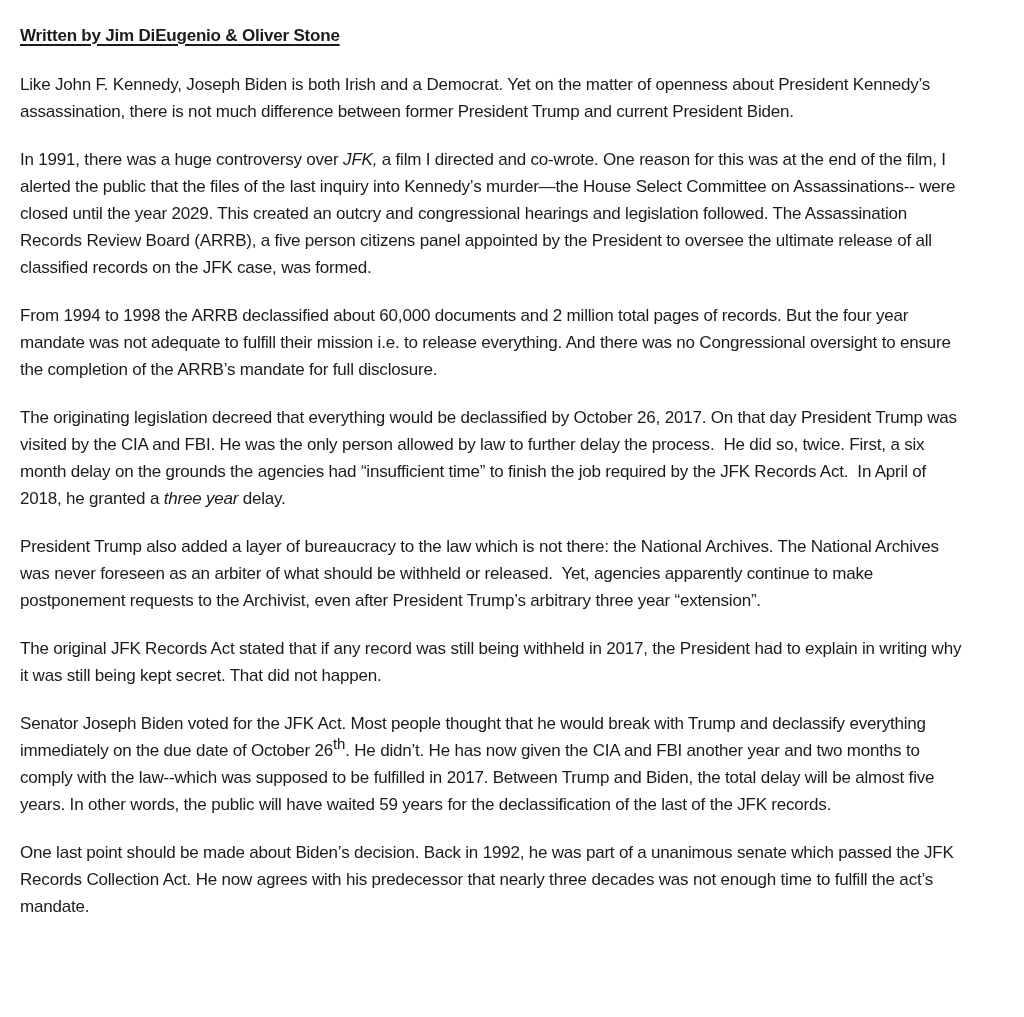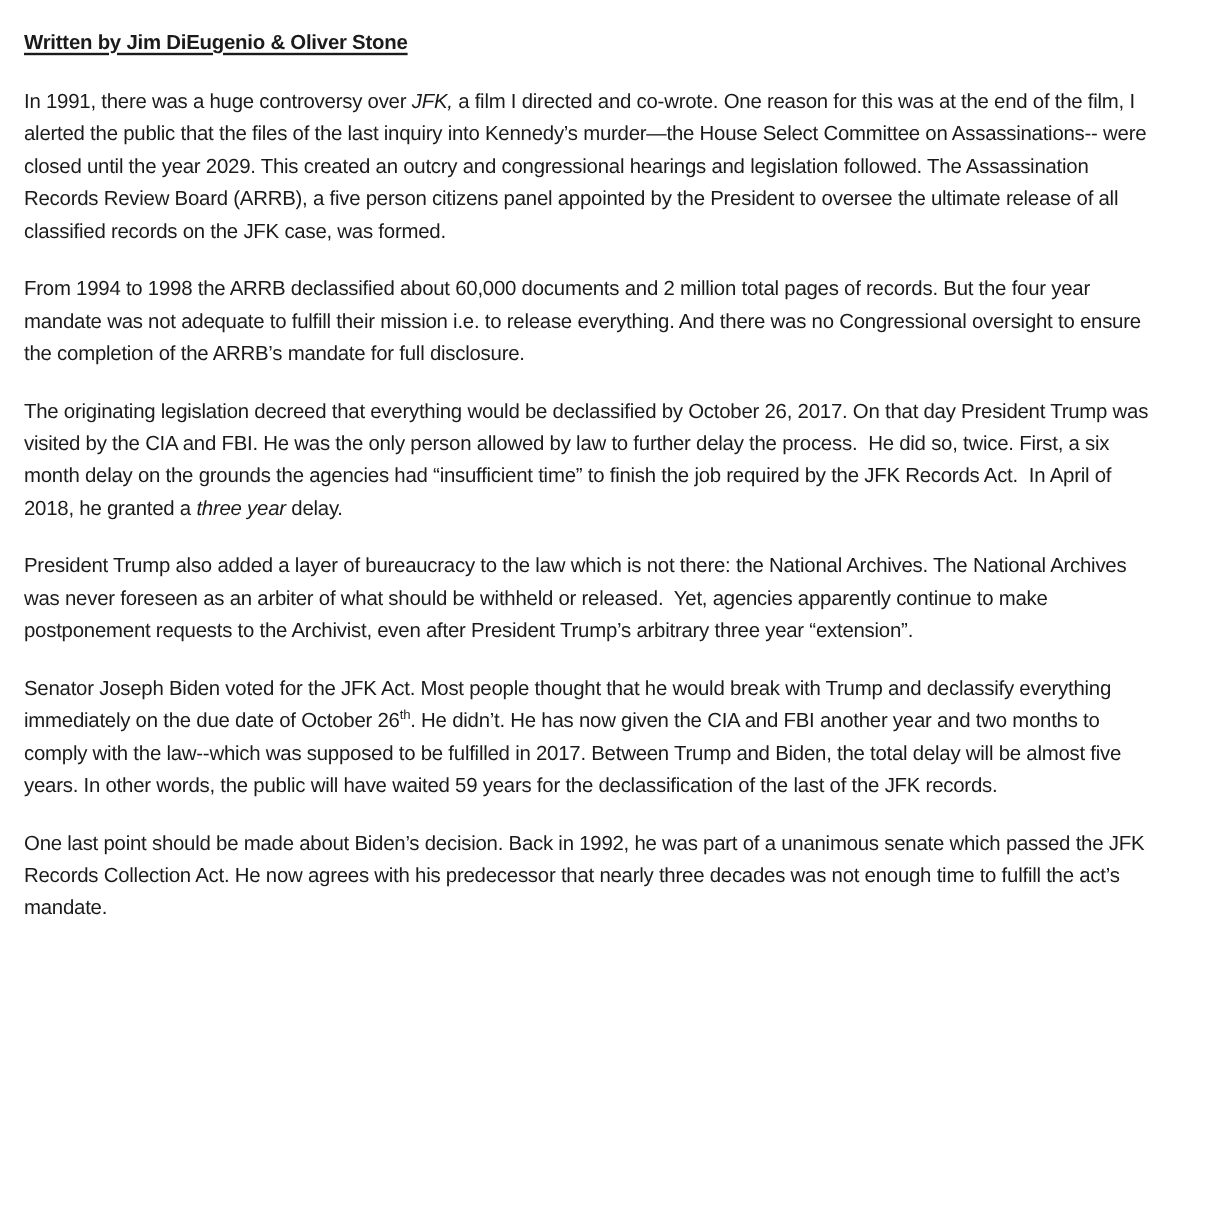--- a/index.html
+++ b/index.html
@@ -28,31 +28,33 @@
   .para {
     font-size: 17px;
     color: #1b1b1b;
     line-height: 27px;
     margin-bottom: 21px;
     white-space: pre-wrap;
     letter-spacing: -0.2px;
   }
   .para em { }
   .para sup {
-    font-size: 11px;
+    font-size: 15px;
     vertical-align: super;
     line-height: 0;
   }
 </style>
 </head>
 <body>
 
 <div class="page">
   <div class="byline">Written by Jim DiEugenio &amp; Oliver Stone</div>
   <div>
+      <p class="para"><span>Like John F. Kennedy, Joseph Biden is both Irish and a Democrat. Yet on the matter of openness about President Kennedy’s  assassination, there is not much difference between former President Trump and current President Biden.</span></p>
       <p class="para"><span>In 1991, there was a huge controversy over </span><em>JFK,</em><span> a film I directed and co-wrote. One reason for this was at the end of the film, I alerted the public that the files of the last inquiry into Kennedy’s murder—the House Select Committee on Assassinations-- were closed until the year 2029. This created an outcry and congressional hearings and legislation followed. The Assassination Records Review Board (ARRB), a five person citizens panel appointed by the President to oversee the ultimate release of all classified records on the JFK case, was formed.</span></p>
       <p class="para"><span>From 1994 to 1998 the ARRB declassified about 60,000 documents and 2 million total pages of records. But the four year mandate was not adequate to fulfill their mission i.e. to release everything. And there was no Congressional oversight to ensure the completion of the ARRB’s mandate for full disclosure.</span></p>
       <p class="para"><span>The originating legislation decreed that everything would be declassified by October 26, 2017. On that day President Trump was visited by the CIA and FBI. He was the only person allowed by law to further delay the process.  He did so, twice. First, a six month delay on the grounds the agencies had “insufficient time” to finish the job required by the JFK Records Act.  In April of 2018, he granted a </span><em>three year</em><span> delay.</span></p>
       <p class="para"><span>President Trump also added a layer of bureaucracy to the law which is not there: the National Archives. The National Archives  was never foreseen as an arbiter of what should be withheld or released.  Yet, agencies apparently continue to make postponement requests to the Archivist, even after President Trump’s arbitrary three year “extension”.</span></p>
+      <p class="para"><span>The original JFK Records Act stated that if any record was still being withheld in 2017, the President had to explain in writing why it was still being kept secret. That did not happen.</span></p>
       <p class="para"><span>Senator Joseph Biden voted for the JFK Act. Most people thought that he would break with Trump and declassify everything immediately on the due date of October 26</span><sup>th</sup><span>. He didn’t. He has now given the CIA and FBI another year and two months to comply with the law--which was supposed to be fulfilled in 2017. Between Trump and Biden, the total delay will be almost five years. In other words, the public will have waited 59 years for the declassification of the last of the JFK records.</span></p>
       <p class="para"><span>One last point should be made about Biden’s decision. Back in 1992, he was part of a unanimous senate which passed the JFK Records Collection Act. He now agrees with his predecessor that nearly three decades was not enough time to fulfill the act’s mandate.</span></p>
     </div>
 </div>
 
 </body></html>

